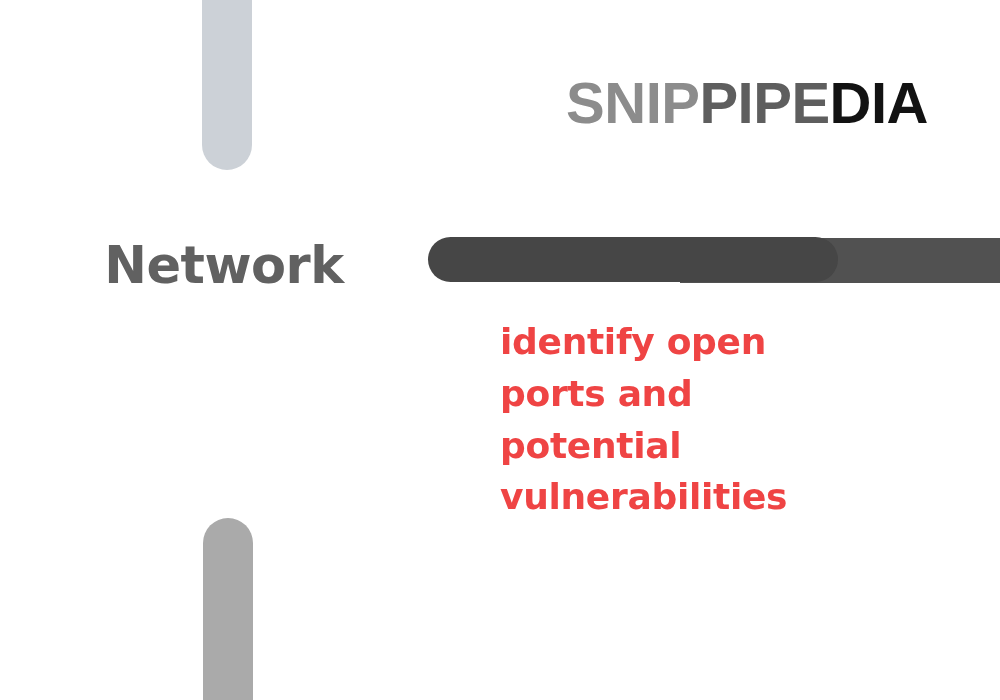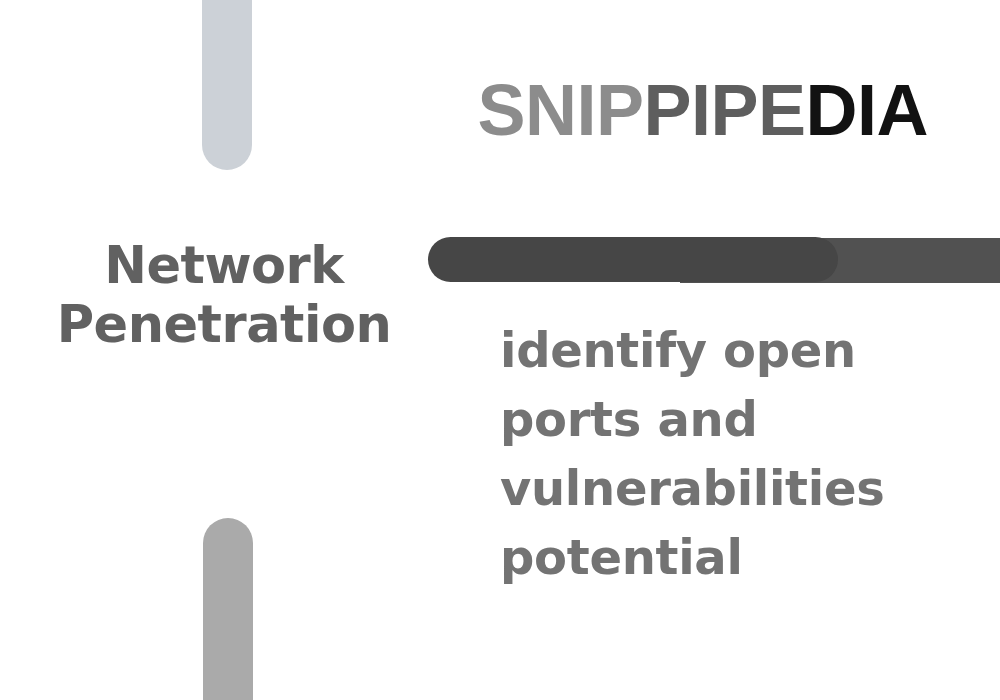--- a/index.html
+++ b/index.html
@@ -59,21 +59,21 @@
     height: 45px;
     background: #464646;
     border-radius: 23px;
   }
 
   
   #logo {
     position: absolute;
     right: 72px;
     top: 74px;
-    font-size: 72px;
+    font-size: 58px;
     font-weight: 700;
     letter-spacing: -0.5px;
     line-height: 1;
     white-space: nowrap;
     font-family: "Liberation Sans", "DejaVu Sans", sans-serif;
   }
   .logo-part-1 { color: #8c8c8c; }
   .logo-part-2 { color: #5e5e5e; }
   .logo-part-3 { color: #121212; }
 
@@ -92,22 +92,22 @@
     font-family: "DejaVu Sans", "Liberation Sans", sans-serif;
   }
 
   
   #body-copy {
     position: absolute;
     left: 500px;
     top: 316px;
     width: 420px;
     text-align: left;
-    color: #737373;
-    font-size: 48px;
+    color: #ef4444;
+    font-size: 36px;
     font-weight: 700;
     line-height: 1.44;
     letter-spacing: -0.3px;
     font-family: "DejaVu Sans", "Liberation Sans", sans-serif;
   }
   #body-copy .copy-line { display: block; }
 </style>
 </head>
 <body>
 
@@ -118,23 +118,22 @@
   <div class="v-bar" id="bar-bottom-left"></div>
 
   <div id="bar-accent-back"></div>
 
   <div id="bar-accent-front"></div>
 
   <div id="logo"><span class="logo-part-1">SNIP</span><span class="logo-part-2">PIPE</span><span class="logo-part-3">DIA</span></div>
 
   <div id="headline">
     <div>Network</div>
-    <div>Penetration</div>
   </div>
 
   <div id="body-copy">
     <span class="copy-line">identify open</span>
     <span class="copy-line">ports and</span>
+    <span class="copy-line">potential</span>
     <span class="copy-line">vulnerabilities</span>
-    <span class="copy-line">potential</span>
   </div>
 
 </div>
 
 </body></html>

